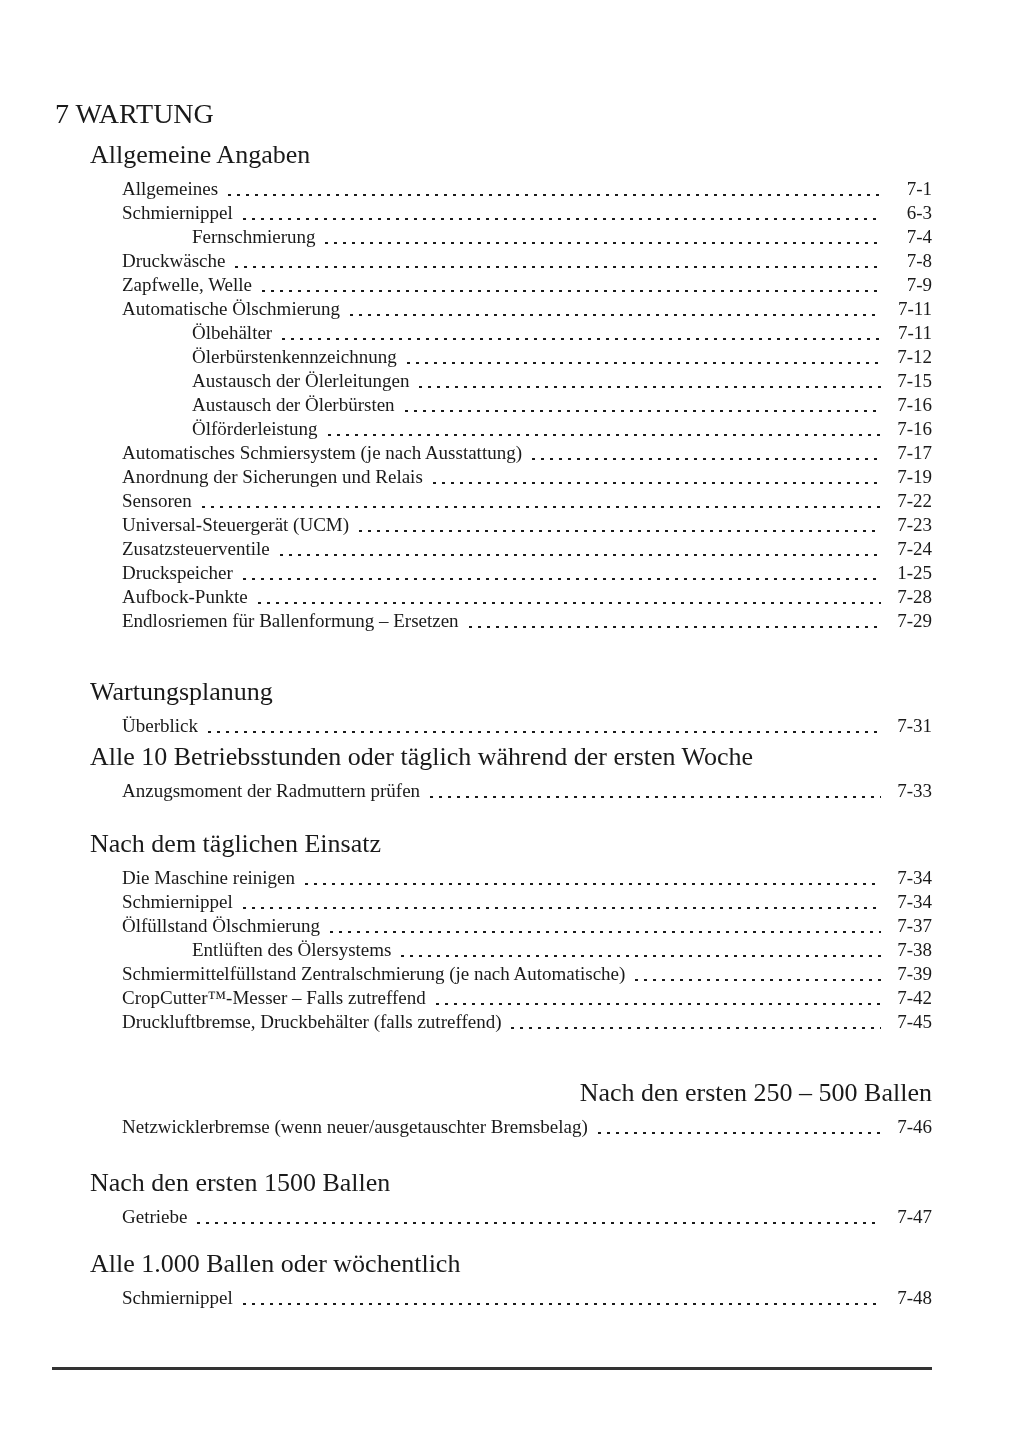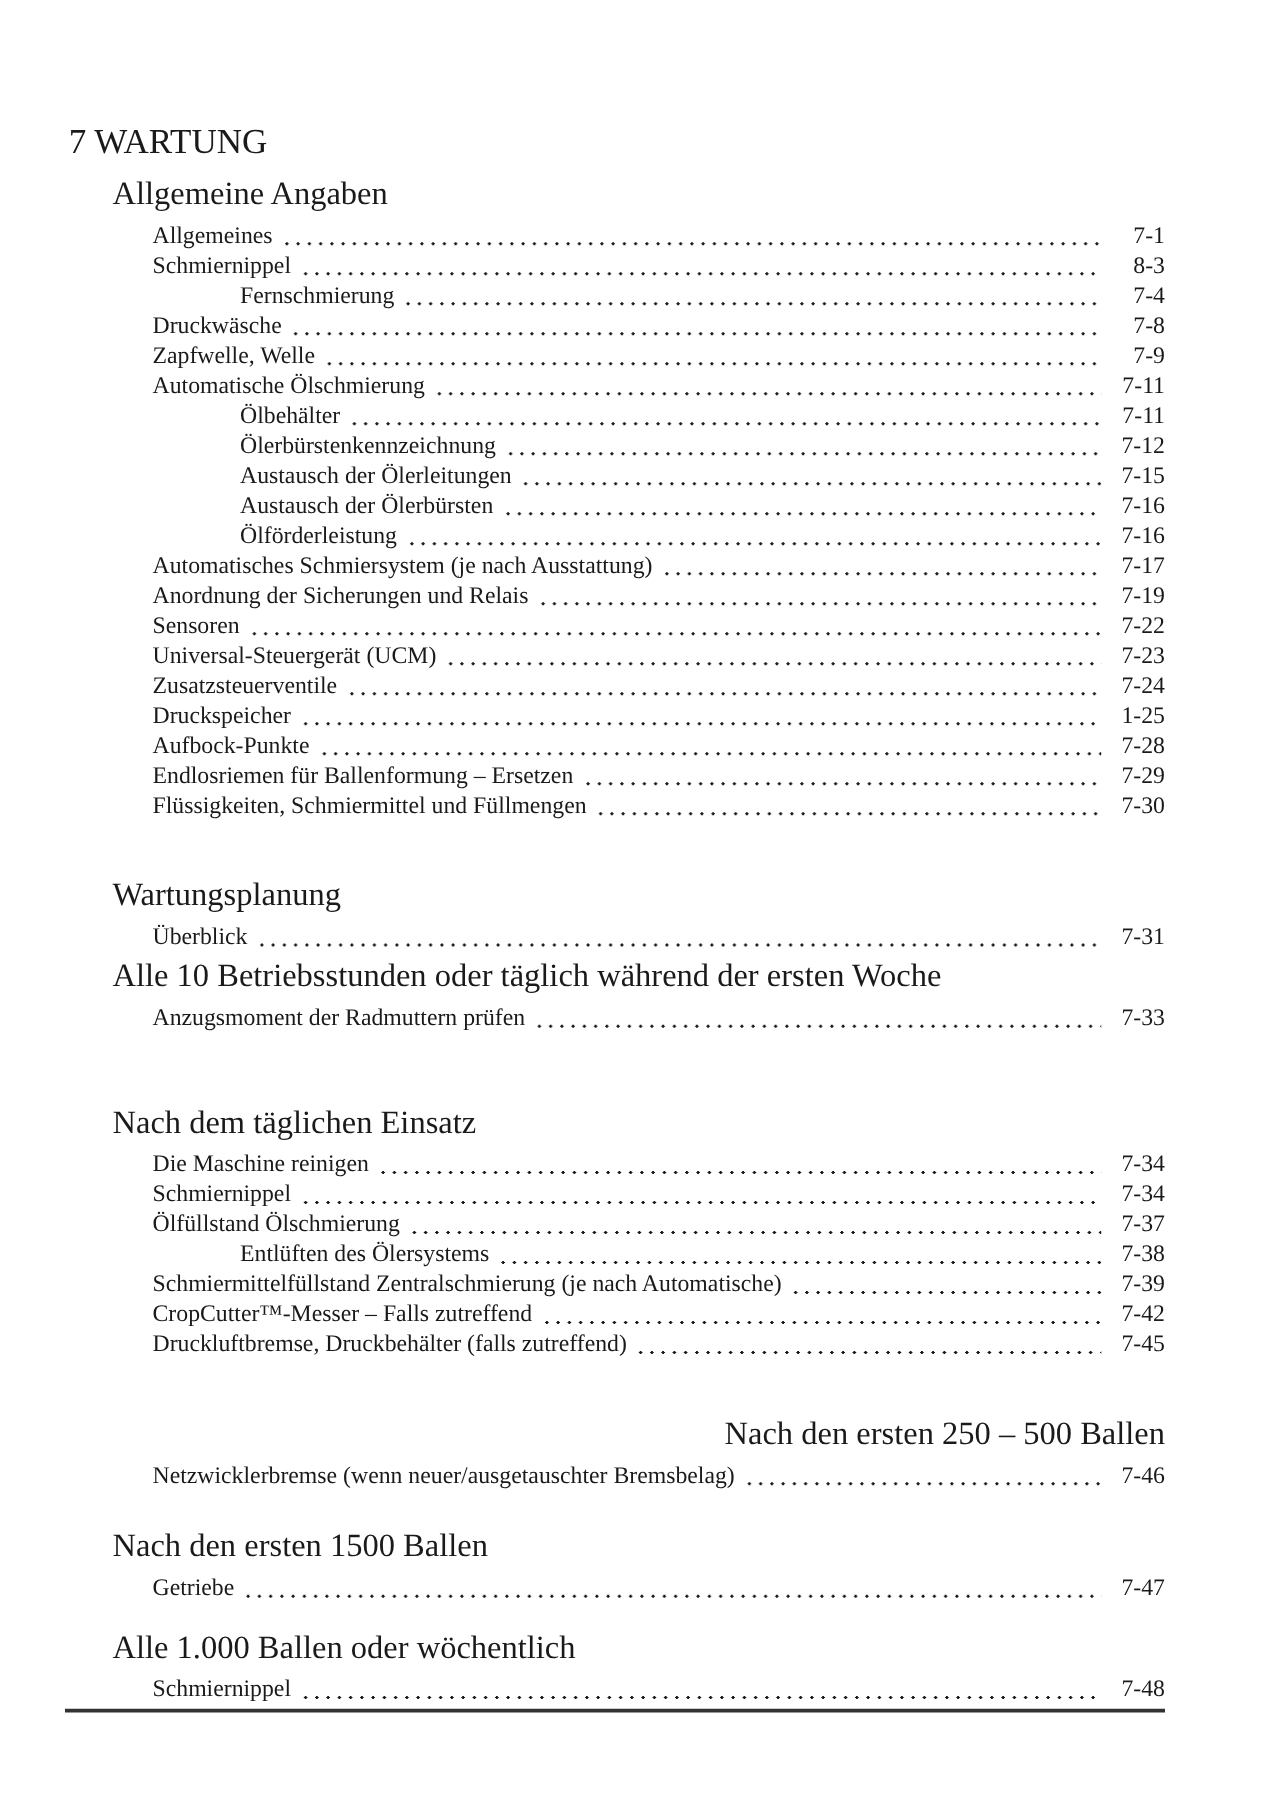--- a/index.html
+++ b/index.html
@@ -49,21 +49,21 @@
           <h2 class="sec-heading" style="margin-top: 12px;">Allgemeine Angaben</h2>
           <div class="rows">
             <div class="row lvl1">
               <span class="label">Allgemeines</span>
               <span class="dots"></span>
               <span class="pnum">7-1</span>
             </div>
             <div class="row lvl1">
               <span class="label">Schmiernippel</span>
               <span class="dots"></span>
-              <span class="pnum">8-3</span>
+              <span class="pnum">6-3</span>
             </div>
             <div class="row lvl2">
               <span class="label">Fernschmierung</span>
               <span class="dots"></span>
               <span class="pnum">7-4</span>
             </div>
             <div class="row lvl1">
               <span class="label">Druckwäsche</span>
               <span class="dots"></span>
               <span class="pnum">7-8</span>
@@ -136,25 +136,20 @@
             <div class="row lvl1">
               <span class="label">Aufbock-Punkte</span>
               <span class="dots"></span>
               <span class="pnum">7-28</span>
             </div>
             <div class="row lvl1">
               <span class="label">Endlosriemen für Ballenformung – Ersetzen</span>
               <span class="dots"></span>
               <span class="pnum">7-29</span>
             </div>
-            <div class="row lvl1">
-              <span class="label">Flüssigkeiten, Schmiermittel und Füllmengen</span>
-              <span class="dots"></span>
-              <span class="pnum">7-30</span>
-            </div>
           </div>
         </section>
         <section class="toc-section">
           <h2 class="sec-heading" style="margin-top: 45px;">Wartungsplanung</h2>
           <div class="rows">
             <div class="row lvl1">
               <span class="label">Überblick</span>
               <span class="dots"></span>
               <span class="pnum">7-31</span>
             </div>
@@ -164,21 +159,21 @@
           <h2 class="sec-heading" style="margin-top: 5px;">Alle 10 Betriebsstunden oder täglich während der ersten Woche</h2>
           <div class="rows">
             <div class="row lvl1">
               <span class="label">Anzugsmoment der Radmuttern prüfen</span>
               <span class="dots"></span>
               <span class="pnum">7-33</span>
             </div>
           </div>
         </section>
         <section class="toc-section">
-          <h2 class="sec-heading" style="margin-top: 57px;">Nach dem täglichen Einsatz</h2>
+          <h2 class="sec-heading" style="margin-top: 27px;">Nach dem täglichen Einsatz</h2>
           <div class="rows">
             <div class="row lvl1">
               <span class="label">Die Maschine reinigen</span>
               <span class="dots"></span>
               <span class="pnum">7-34</span>
             </div>
             <div class="row lvl1">
               <span class="label">Schmiernippel</span>
               <span class="dots"></span>
               <span class="pnum">7-34</span>

